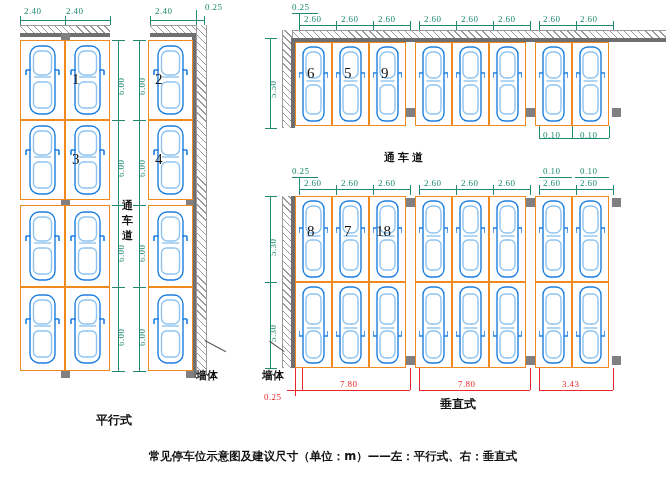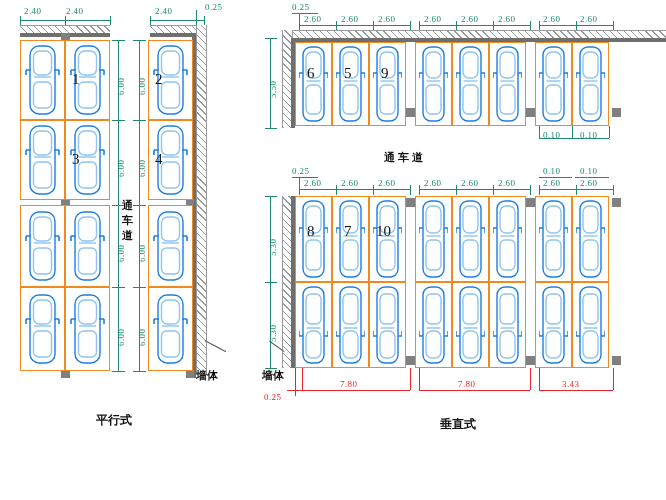--- a/index.html
+++ b/index.html
@@ -714,21 +714,21 @@
             <rect x="7" y="41" width="15" height="30" rx="5" stroke="#8fc4f0"></rect>
             <path d="M7.5 37h14" stroke="#8fc4f0"></path>
             <path d="M0 29h4M25 29h4" stroke-width="1.5"></path>
             <path d="M0 29v5M29 29v5" stroke-width="1.5"></path>
           </g>
         </svg>
       </div>
 
     <div class="stallnum" style="left:45px;top:224px;">8</div>
     <div class="stallnum" style="left:82px;top:224px;">7</div>
-    <div class="stallnum" style="left:114px;top:224px;">10</div>
+    <div class="stallnum" style="left:114px;top:224px;">18</div>
 
     <div class="leader" style="left:22px;top:352px;width:18px;transform:rotate(-145deg);"></div>
     <div class="cnlabel" style="left:0px;top:368px;">墙体</div>
 
     <div class="vline red" style="left:33px;top:368px;height:28px;"></div>
     <div class="vline red" style="left:40px;top:368px;height:22px;"></div>
     <div class="vline red" style="left:148px;top:368px;height:22px;"></div>
     <div class="vline red" style="left:157px;top:368px;height:22px;"></div>
     <div class="vline red" style="left:268px;top:368px;height:22px;"></div>
     <div class="vline red" style="left:277px;top:368px;height:22px;"></div>
@@ -737,17 +737,18 @@
     <div class="hline red" style="left:40px;top:390px;width:108px;"></div>
     <div class="hline red" style="left:157px;top:390px;width:111px;"></div>
     <div class="hline red" style="left:277px;top:390px;width:74px;"></div>
     <div class="hline red" style="left:25px;top:390px;width:15px;"></div>
 
     <div class="dim red" style="left:78px;top:379px;">7.80</div>
     <div class="dim red" style="left:196px;top:379px;">7.80</div>
     <div class="dim red" style="left:300px;top:379px;">3.43</div>
     <div class="dim red" style="left:2px;top:392px;">0.25</div>
 
-    <div class="typecap" style="left:178px;top:416px;">垂直式</div>
+    <div class="typecap" style="left:178px;top:396px;">垂直式</div>
   </div>
 
+  <div class="cap1" style="left:0;top:449px;">常见停车位示意图及建议尺寸（单位：m）——左：平行式、右：垂直式</div>
 
 </div>
 
 </body></html>

